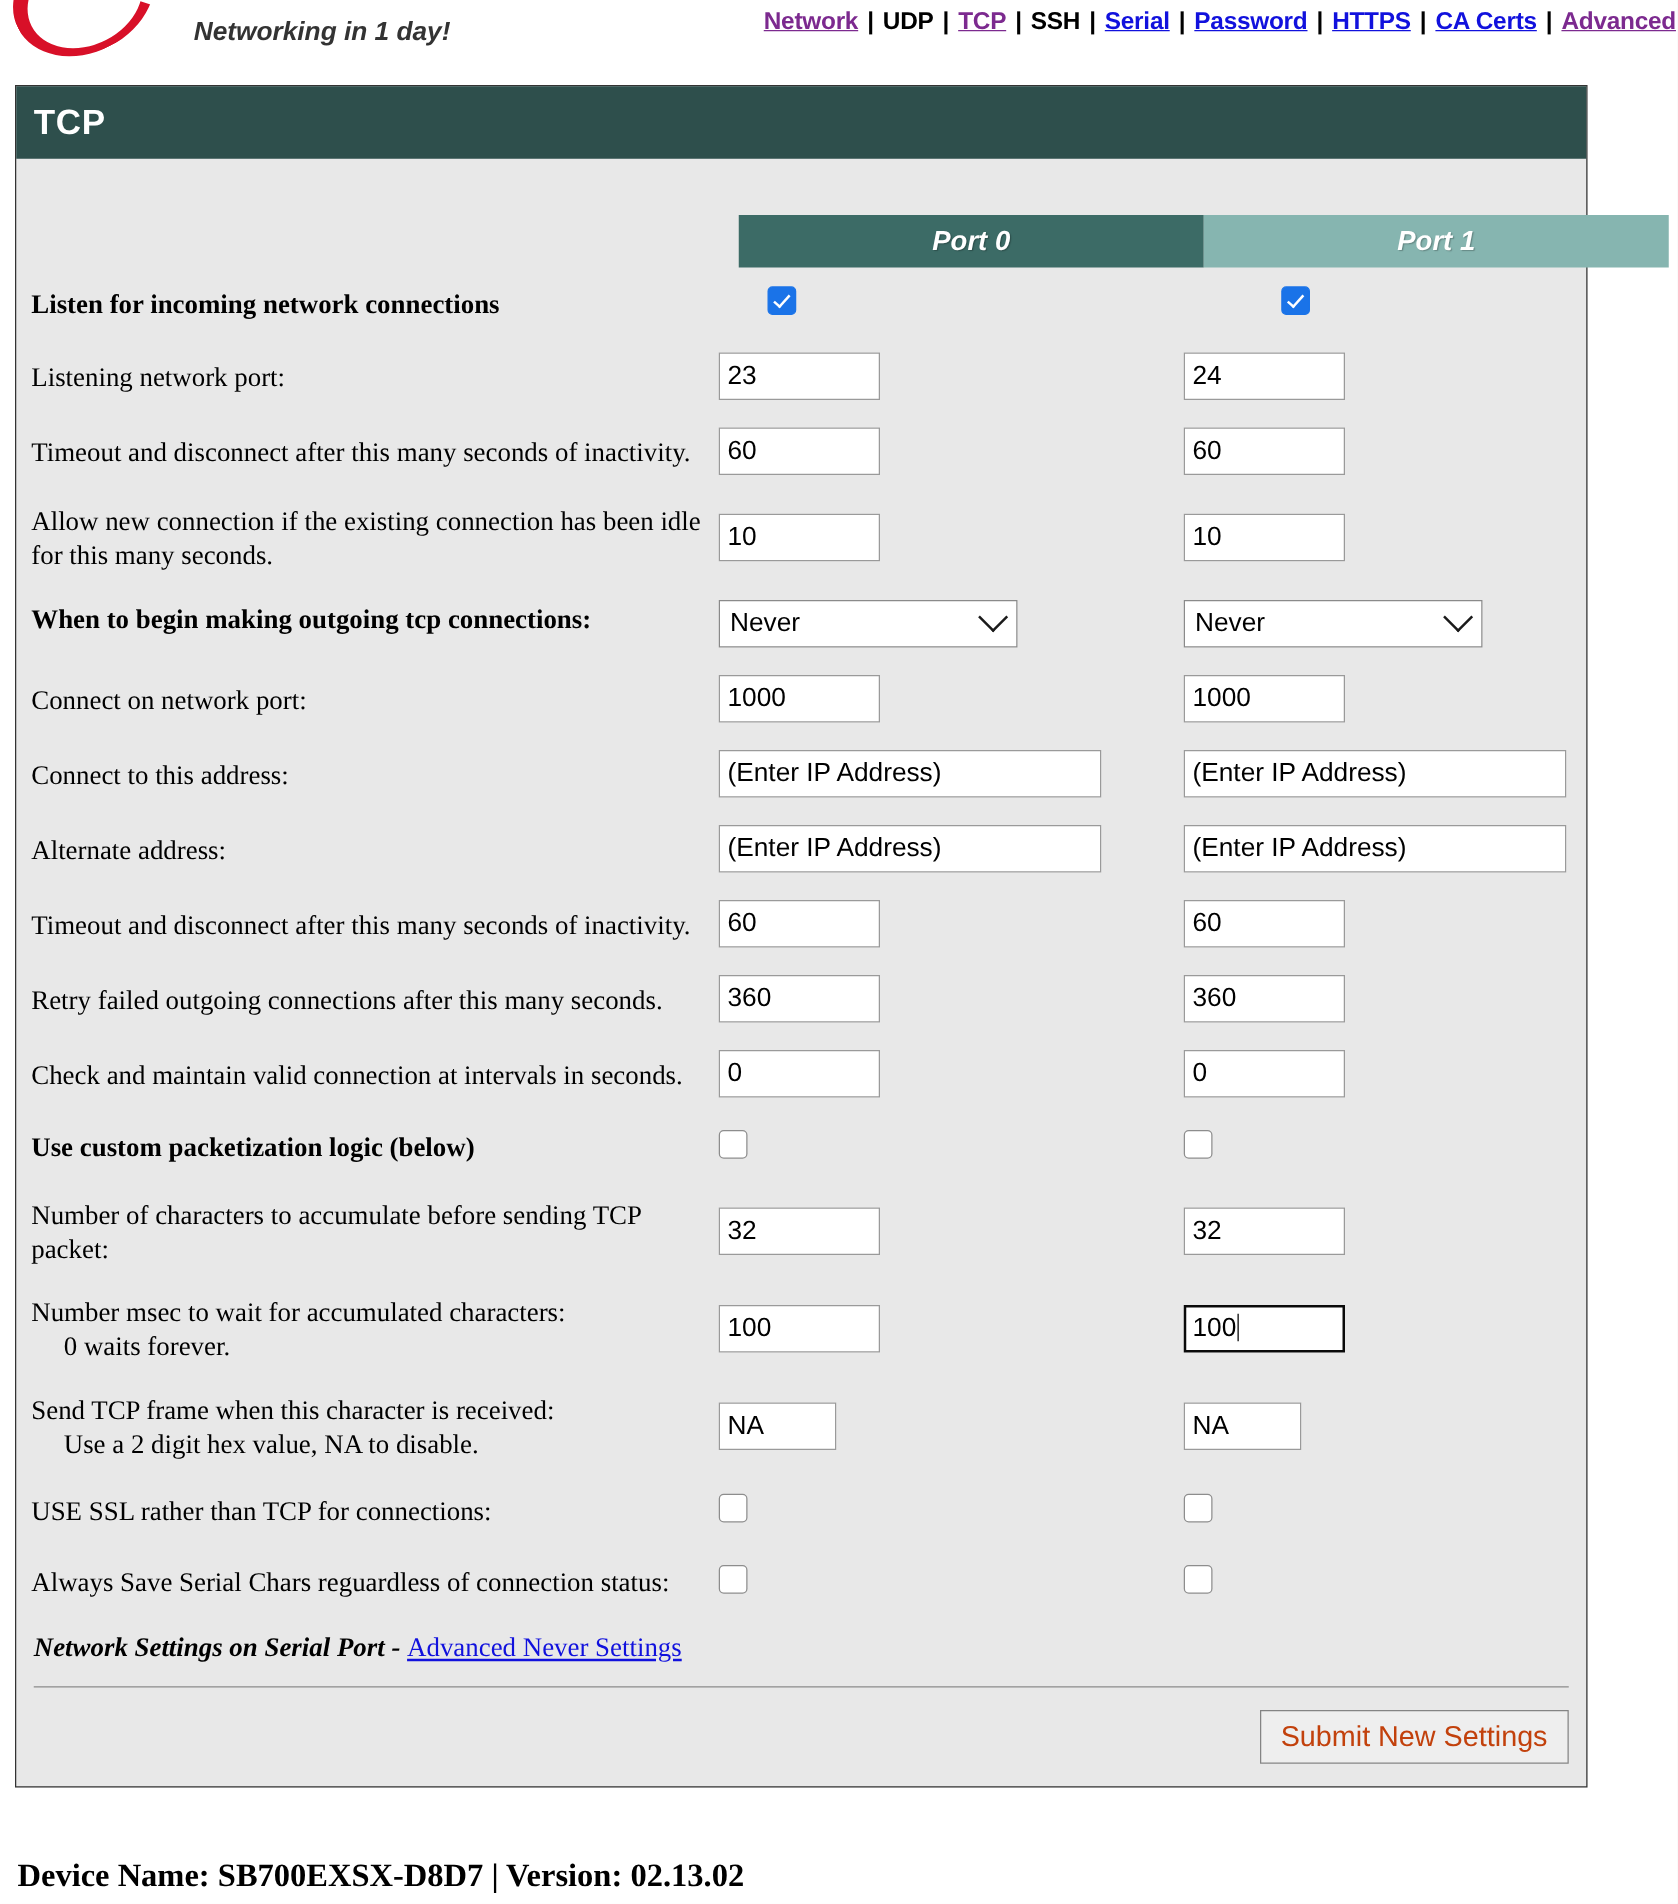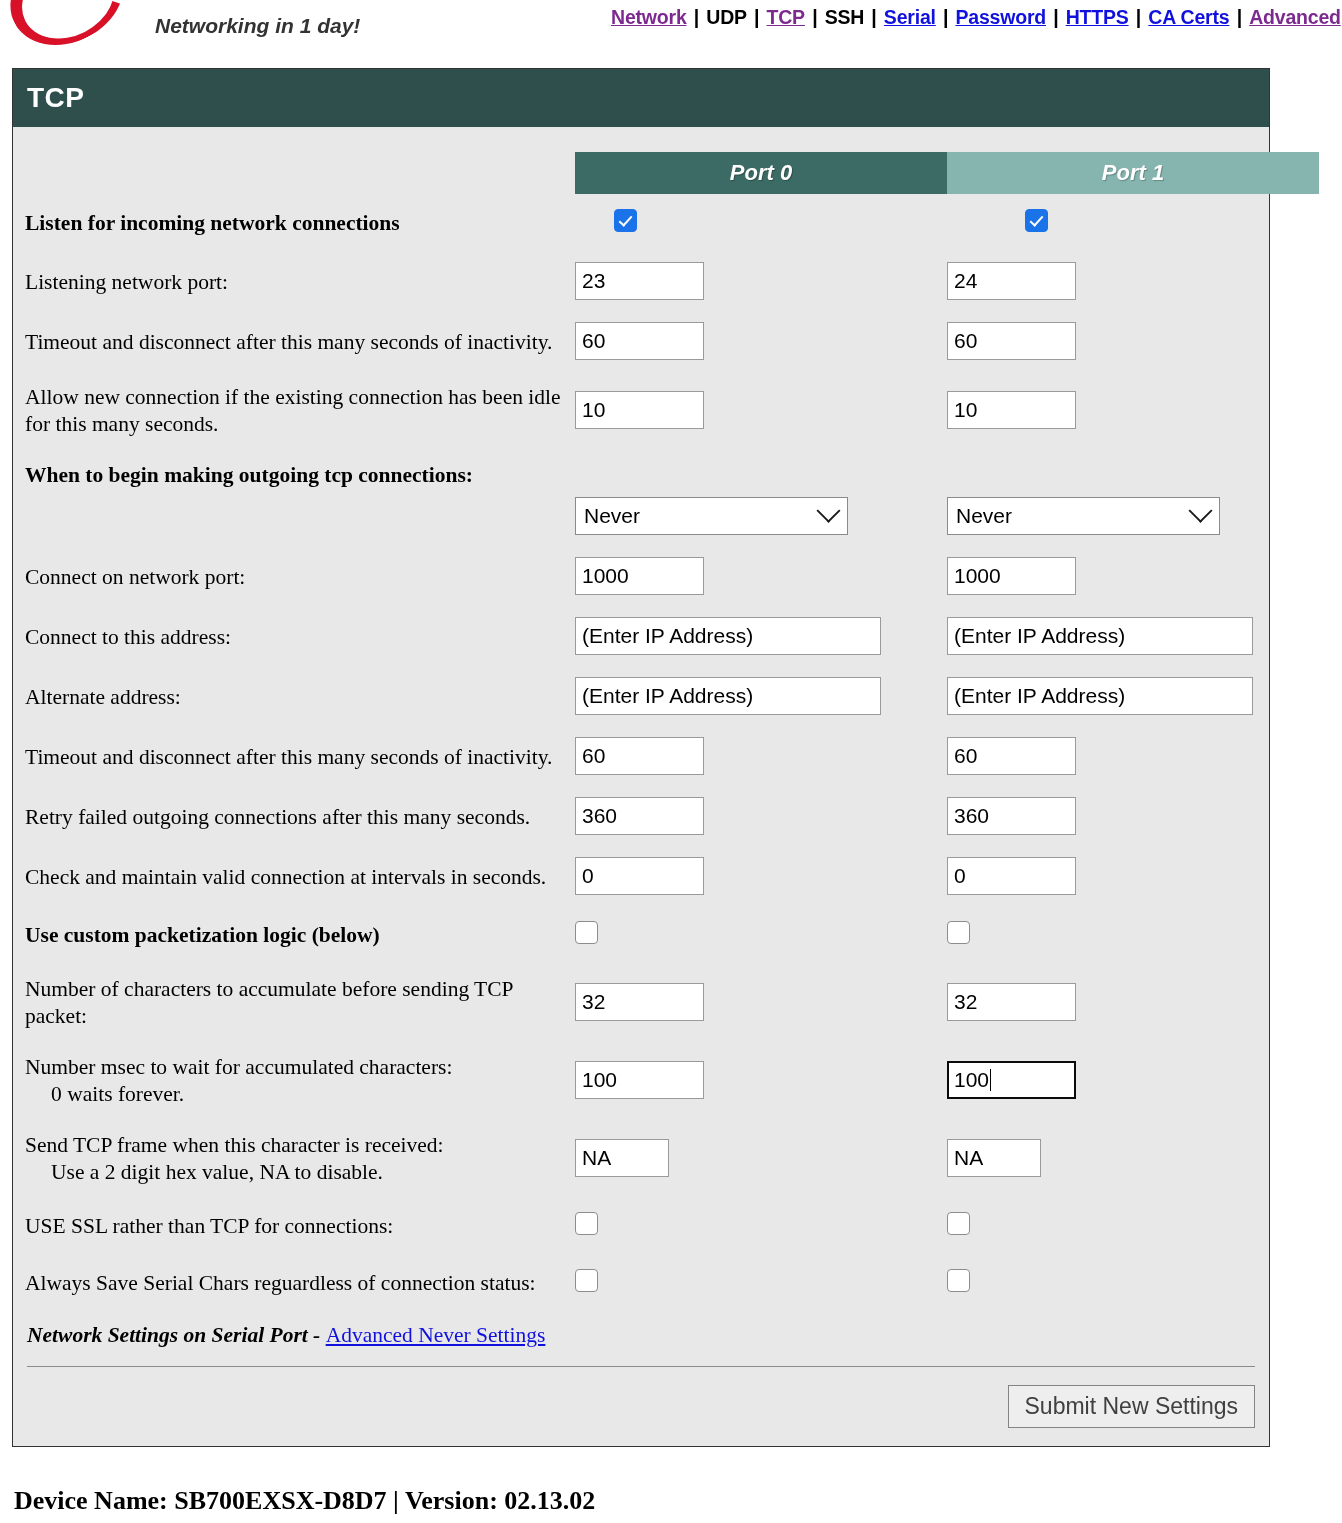--- a/index.html
+++ b/index.html
@@ -109,22 +109,22 @@
   }
   .panel-body {
     padding: 0;
     position: relative;
   }
 
   
   .port-header-row {
     display: flex;
     height: 42px;
-    margin-top: 25px;
-    padding-left: 0;
+    margin-top: 45px;
+    padding-left: 16px;
   }
   .ph-spacer { width: 562px; flex: 0 0 562px; }
   .ph-cell {
     flex: 0 0 372px;
     width: 372px;
     color: #ffffff;
     font-family: "Liberation Sans", "DejaVu Sans", sans-serif;
     font-style: italic;
     font-weight: bold;
     font-size: 22px;
@@ -189,26 +189,25 @@
   }
 
   .tsel {
     font-family: "Liberation Sans", "DejaVu Sans", sans-serif;
     font-size: 21px;
     color: #000000;
     background: #ffffff;
     border: 1px solid #8a8a8a;
     box-sizing: border-box;
     height: 38px;
-    width: 273px;
+    width: 239px;
     display: flex;
     align-items: center;
     justify-content: space-between;
     padding: 0 10px 0 8px;
-    margin-top: 37px;
   }
   .chev {
     width: 15px; height: 15px;
     border-right: 2.3px solid #1a1a1a;
     border-bottom: 2.3px solid #1a1a1a;
     transform: rotate(45deg) translate(-4px,-4px);
   }
 
   .cb {
     width: 23px;
@@ -256,21 +255,21 @@
     margin: 18px 14px 0 14px;
   }
   .submit-area {
     display: flex;
     justify-content: flex-end;
     padding: 18px 14px 18px 0;
   }
   .submit-btn {
     font-family: "Liberation Sans", "DejaVu Sans", sans-serif;
     font-size: 23px;
-    color: #404040;
+    color: #c2410c;
     background: #eeeeee;
     border: 1px solid #848484;
     padding: 7px 16px;
     cursor: pointer;
   }
 
   .device-footer {
     position: absolute;
     left: 14px;
     top: 1486px;

